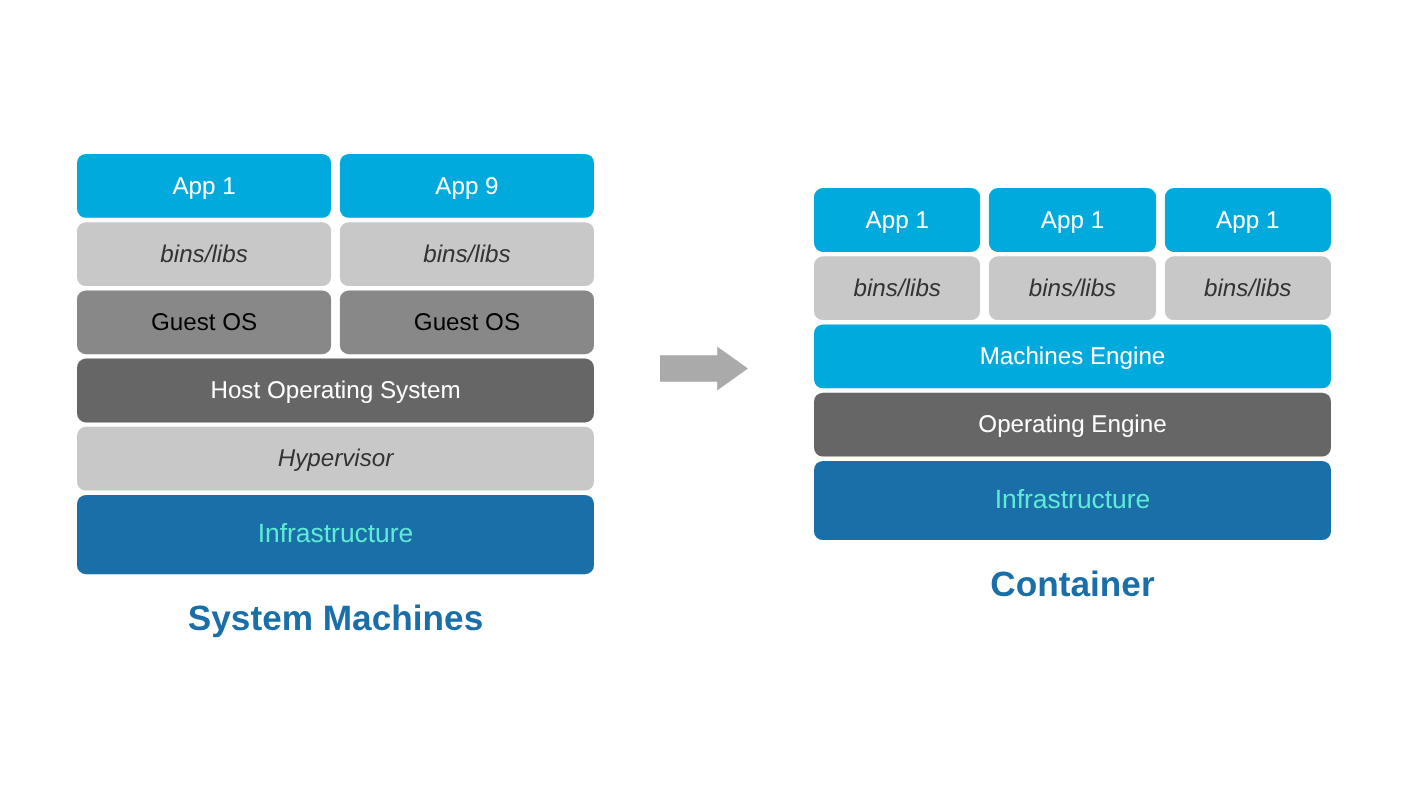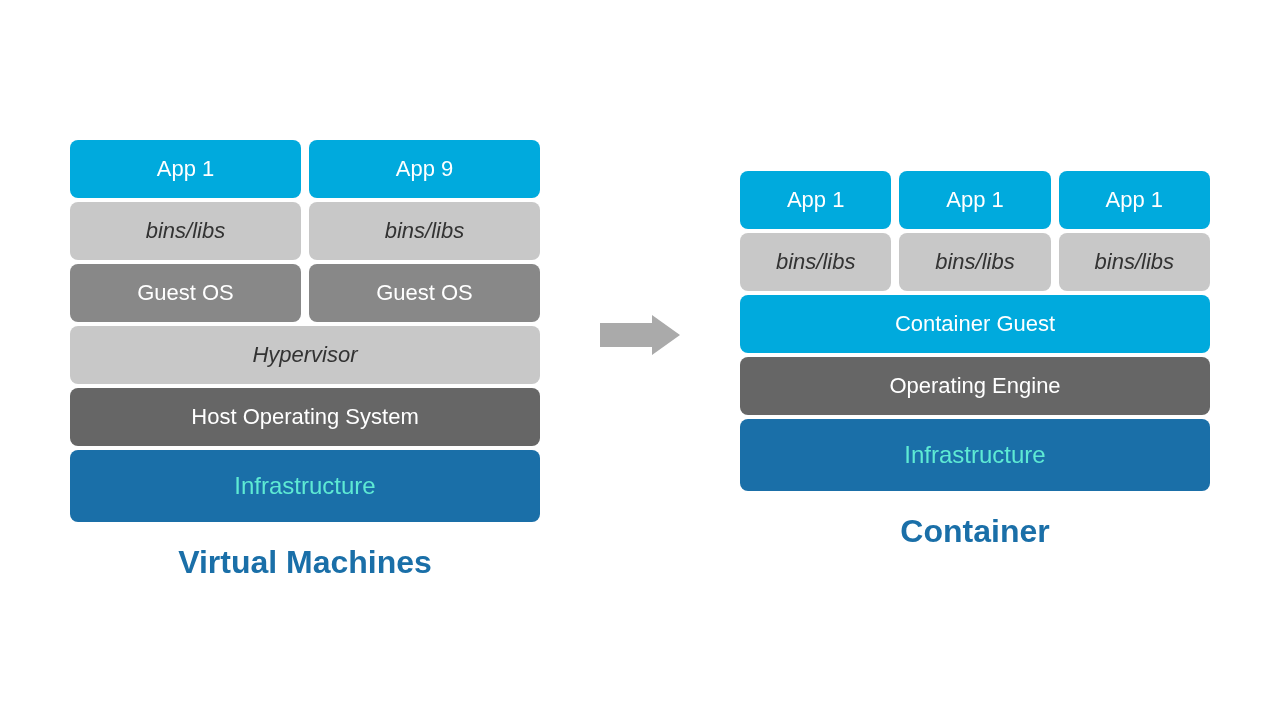--- a/index.html
+++ b/index.html
@@ -64,21 +64,21 @@
     }
 
     .block-light-gray {
       background-color: #c8c8c8;
       color: #333333;
       font-style: italic;
     }
 
     .block-mid-gray {
       background-color: #888888;
-      color: #ffffff;
+      color: #000000;
     }
 
     .block-dark-gray {
       background-color: #666666;
       color: #ffffff;
     }
 
     .block-dark-blue {
       background-color: #1a6fa8;
       color: #5eead4;
@@ -133,32 +133,32 @@
         <div class="block block-light-gray block-half">bins/libs</div>
         <div class="block block-light-gray block-half">bins/libs</div>
       </div>
 
       <div class="row">
         <div class="block block-mid-gray block-half">Guest OS</div>
         <div class="block block-mid-gray block-half">Guest OS</div>
       </div>
 
       <div class="row">
-        <div class="block block-light-gray block-full" style="color:#333;">Hypervisor</div>
+        <div class="block block-dark-gray block-full">Host Operating System</div>
       </div>
 
       <div class="row">
-        <div class="block block-dark-gray block-full">Host Operating System</div>
+        <div class="block block-light-gray block-full" style="color:#333;">Hypervisor</div>
       </div>
 
       <div class="row">
         <div class="block block-dark-blue block-full" style="font-size:24px; padding: 22px 10px;">Infrastructure</div>
       </div>
     </div>
-    <div class="section-title">Virtual Machines</div>
+    <div class="section-title">System Machines</div>
   </div>
 
   <div class="arrow-container">
     <svg class="arrow" viewBox="0 0 100 60" xmlns="http://www.w3.org/2000/svg">
       <polygon points="0,15 65,15 65,5 100,30 65,55 65,45 0,45" fill="#aaaaaa"></polygon>
     </svg>
   </div>
 
   <div class="diagram-section">
     <div class="stack stack-right">
@@ -169,21 +169,21 @@
         <div class="block block-cyan block-third">App 1</div>
       </div>
 
       <div class="row">
         <div class="block block-light-gray block-third">bins/libs</div>
         <div class="block block-light-gray block-third">bins/libs</div>
         <div class="block block-light-gray block-third">bins/libs</div>
       </div>
 
       <div class="row">
-        <div class="block block-cyan block-full">Container Guest</div>
+        <div class="block block-cyan block-full">Machines Engine</div>
       </div>
 
       <div class="row">
         <div class="block block-dark-gray block-full">Operating Engine</div>
       </div>
 
       <div class="row">
         <div class="block block-dark-blue block-full" style="font-size:24px; padding: 22px 10px;">Infrastructure</div>
       </div>
     </div>

